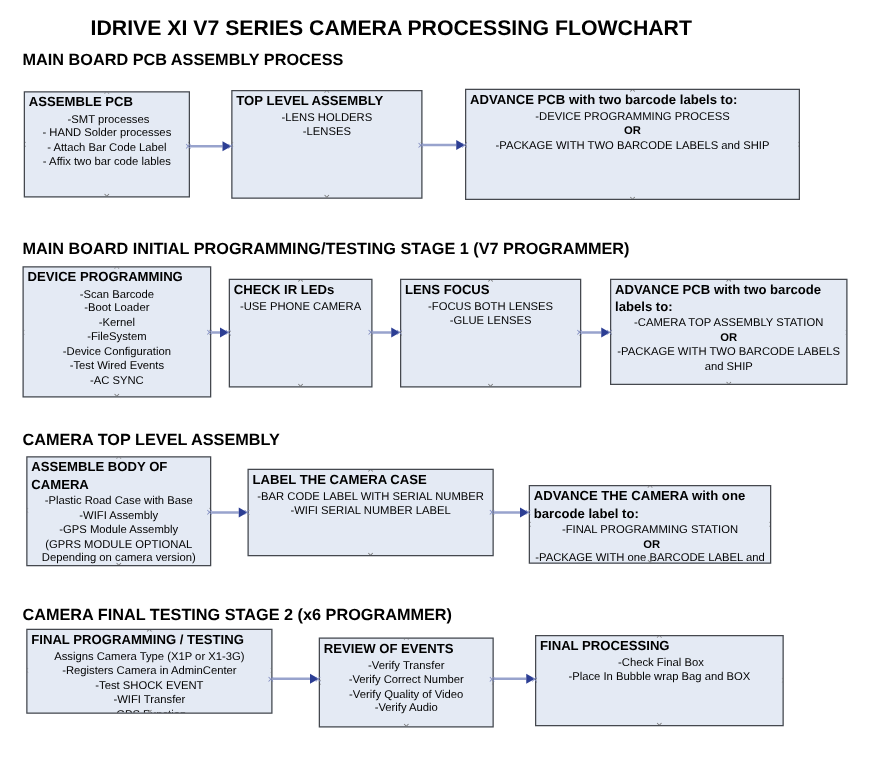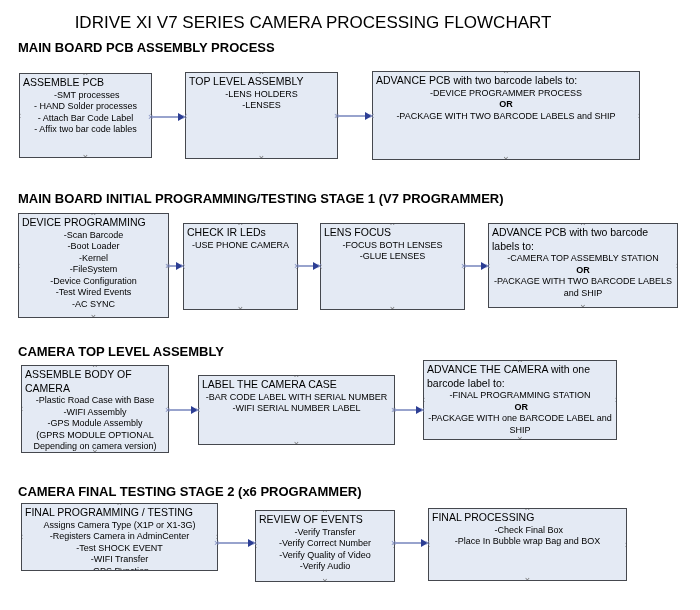--- a/index.html
+++ b/index.html
@@ -11,47 +11,47 @@
     --c-connector_x:#7e8ac0;
     --c-text:#000000;
   }
   html,body{margin:0;padding:0;background:#fff;}
   #canvas{
     position:relative;width:700px;height:610px;background:#fff;
     font-family:"Liberation Sans",sans-serif;color:var(--c-text);overflow:hidden;
   }
   .main-title{
     position:absolute;top:13px;left:10px;width:606px;text-align:center;
-    font-size:17px;font-weight:normal;letter-spacing:0;white-space:nowrap;
+    font-size:17px;font-weight:bold;letter-spacing:0;white-space:nowrap;
   }
   .section-heading{
     position:absolute;left:18px;font-size:13px;font-weight:bold;white-space:nowrap;
   }
   .sh1{top:40px}.sh2{top:191px}.sh3{top:344px}.sh4{top:484px}
 
   .flow-box{
     position:absolute;background:var(--c-box_fill);
     border:1.5px solid var(--c-box_border);
     padding:2px 3px;box-sizing:border-box;overflow:hidden;
   }
   .s1b1{left:19px;top:73px;width:133px;height:85px}
   .s1b2{left:185px;top:72px;width:153px;height:87px}
   .s1b3{left:372px;top:71px;width:268px;height:89px}
   .s2b1{left:18px;top:213px;width:151px;height:105px}
   .s2b2{left:183px;top:223px;width:115px;height:87px}
   .s2b3{left:320px;top:223px;width:145px;height:87px}
   .s2b4{left:488px;top:223px;width:190px;height:85px}
   .s3b1{left:21px;top:365px;width:148px;height:88px}
   .s3b2{left:198px;top:375px;width:197px;height:70px}
-  .s3b3{left:423px;top:360px;width:194px;height:80px}
+  .s3b3{left:423px;top:388px;width:194px;height:63px}
   .s4b1{left:21px;top:503px;width:197px;height:68px}
   .s4b2{left:255px;top:510px;width:140px;height:72px}
   .s4b3{left:428px;top:508px;width:199px;height:73px}
 
-  .box-title{font-size:10.5px;font-weight:normal;line-height:1.3;margin:0;}
+  .box-title{font-size:10.5px;font-weight:bold;line-height:1.3;margin:0;}
   .box-items{list-style:none;margin:0;padding:0;font-size:9px;line-height:1.28;text-align:center;}
   .box-items li{white-space:pre-wrap;}
   .box-items li.or{font-weight:bold;}
 
   .handle{
     position:absolute;font-size:9px;line-height:1;color:var(--c-handle);
     pointer-events:none;
   }
   .handle-t{top:-5px;left:50%;transform:translateX(-50%)}
   .handle-b{bottom:-5px;left:50%;transform:translateX(-50%)}
@@ -113,21 +113,21 @@
         <li>-LENSES</li>
       </ul>
   <span class="handle handle-t">×</span>
       <span class="handle handle-r">×</span>
       <span class="handle handle-b">×</span>
       <span class="handle handle-l">×</span>
     </div>
   <div class="flow-box s1b3">
     <div class="box-title">ADVANCE PCB with two barcode labels to:</div>
     <ul class="box-items">
-        <li>-DEVICE PROGRAMMER PROCESS</li>
+        <li>-DEVICE PROGRAMMING PROCESS</li>
         <li class="or">OR</li>
         <li>-PACKAGE WITH TWO BARCODE LABELS and SHIP</li>
       </ul>
   <span class="handle handle-t">×</span>
       <span class="handle handle-r">×</span>
       <span class="handle handle-b">×</span>
       <span class="handle handle-l">×</span>
     </div>
 
   <div class="flow-box s2b1">

